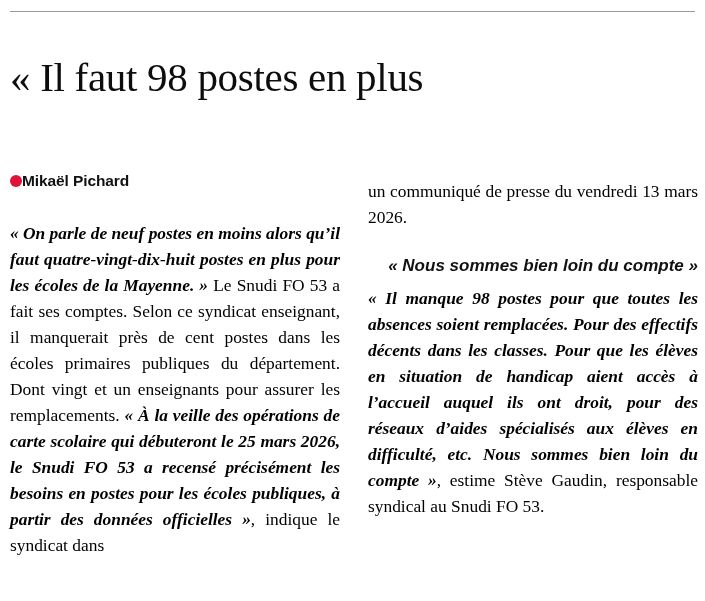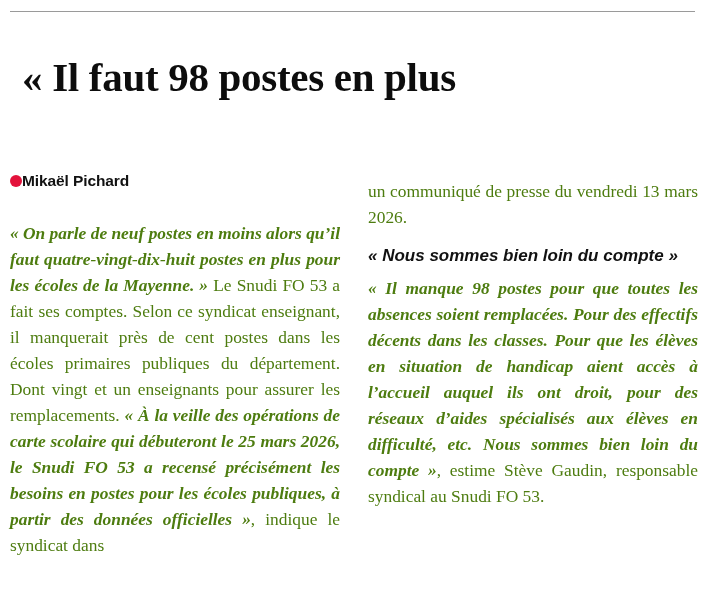--- a/index.html
+++ b/index.html
@@ -29,24 +29,23 @@
     background: #9a9a9a;
   }
   .headline {
     position: absolute;
     left: 10px;
     top: 26px;
     width: 680px;
     font-family: "Liberation Serif", serif;
     font-size: 41px;
     line-height: 48px;
-    font-weight: 700;
+    font-weight: 400;
     letter-spacing: -0.3px;
     color: #0d0d0d;
-    margin-left: 12px;
   }
   .headline .line {
     display: block;
     white-space: nowrap;
   }
   .byline {
     position: absolute;
     left: 10px;
     top: 172px;
     display: flex;
@@ -81,36 +80,37 @@
   .col-left { left: 0; margin-top: 20px; }
   .col-right { left: 358px; top: -22px; }
 
   p.body {
     margin: 0;
     font-family: "Liberation Serif", serif;
     font-size: 17.4px;
     line-height: 26px;
     text-align: justify;
     text-justify: inter-word;
-    color: #4d7c0f;
+    color: #000000;
     hyphens: auto;
   }
 
   .quote {
     font-style: italic;
     font-weight: 700;
   }
   .subhead {
-    margin: 14px 0 8px 0;
+    margin: 24px 0 8px 0;
     font-family: "Liberation Sans", sans-serif;
     font-size: 17px;
     line-height: 23px;
     font-weight: 700;
     font-style: italic;
     color: #111111;
+    text-align: right;
   }
 </style>
 </head>
 <body>
 
 <div class="page">
 
   <div class="top-rule"></div>
 
   <h1 class="headline">

